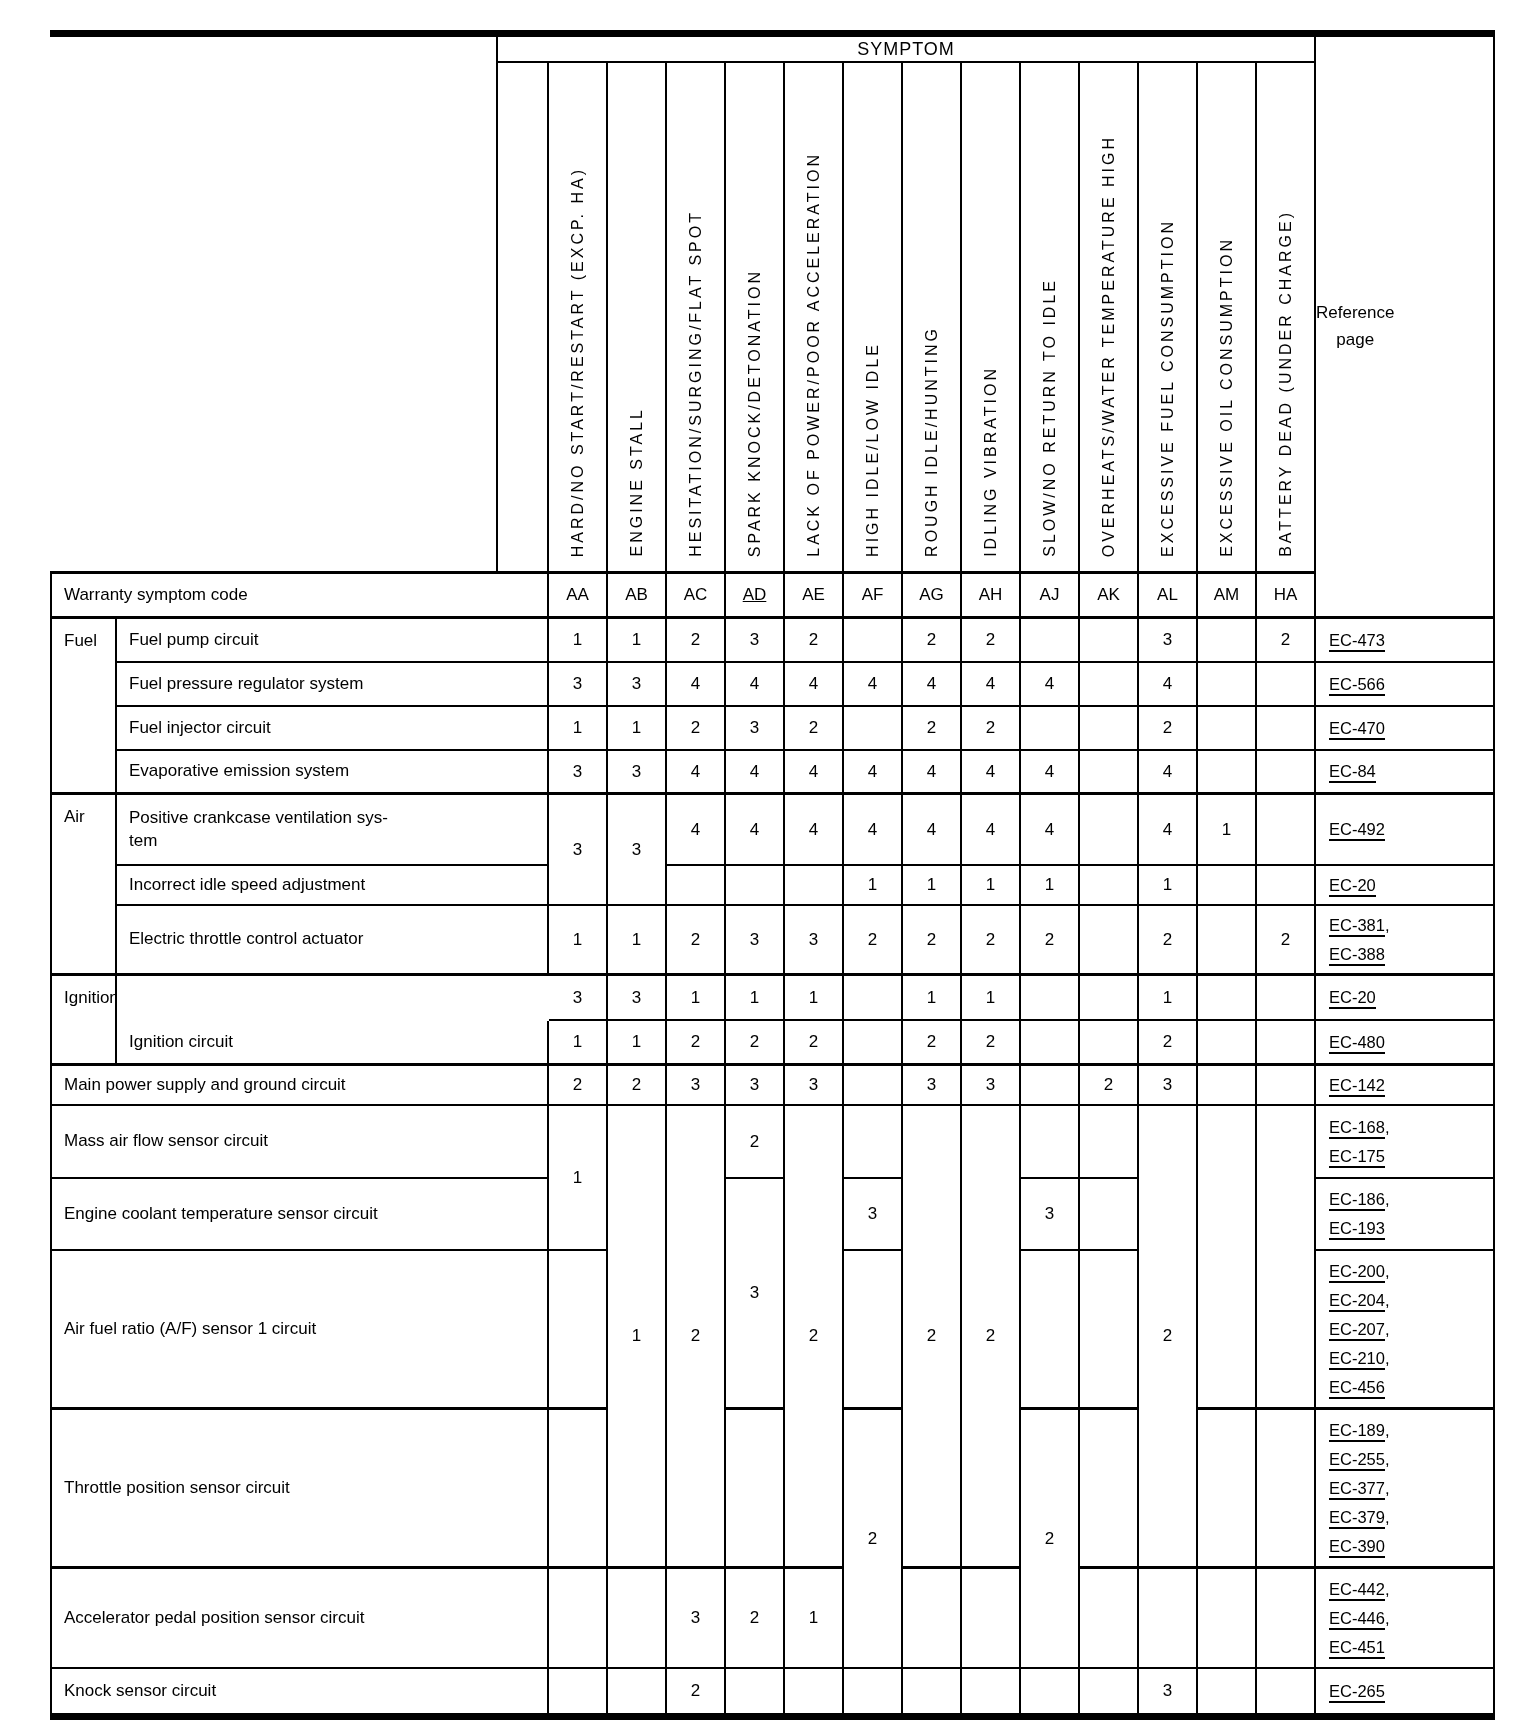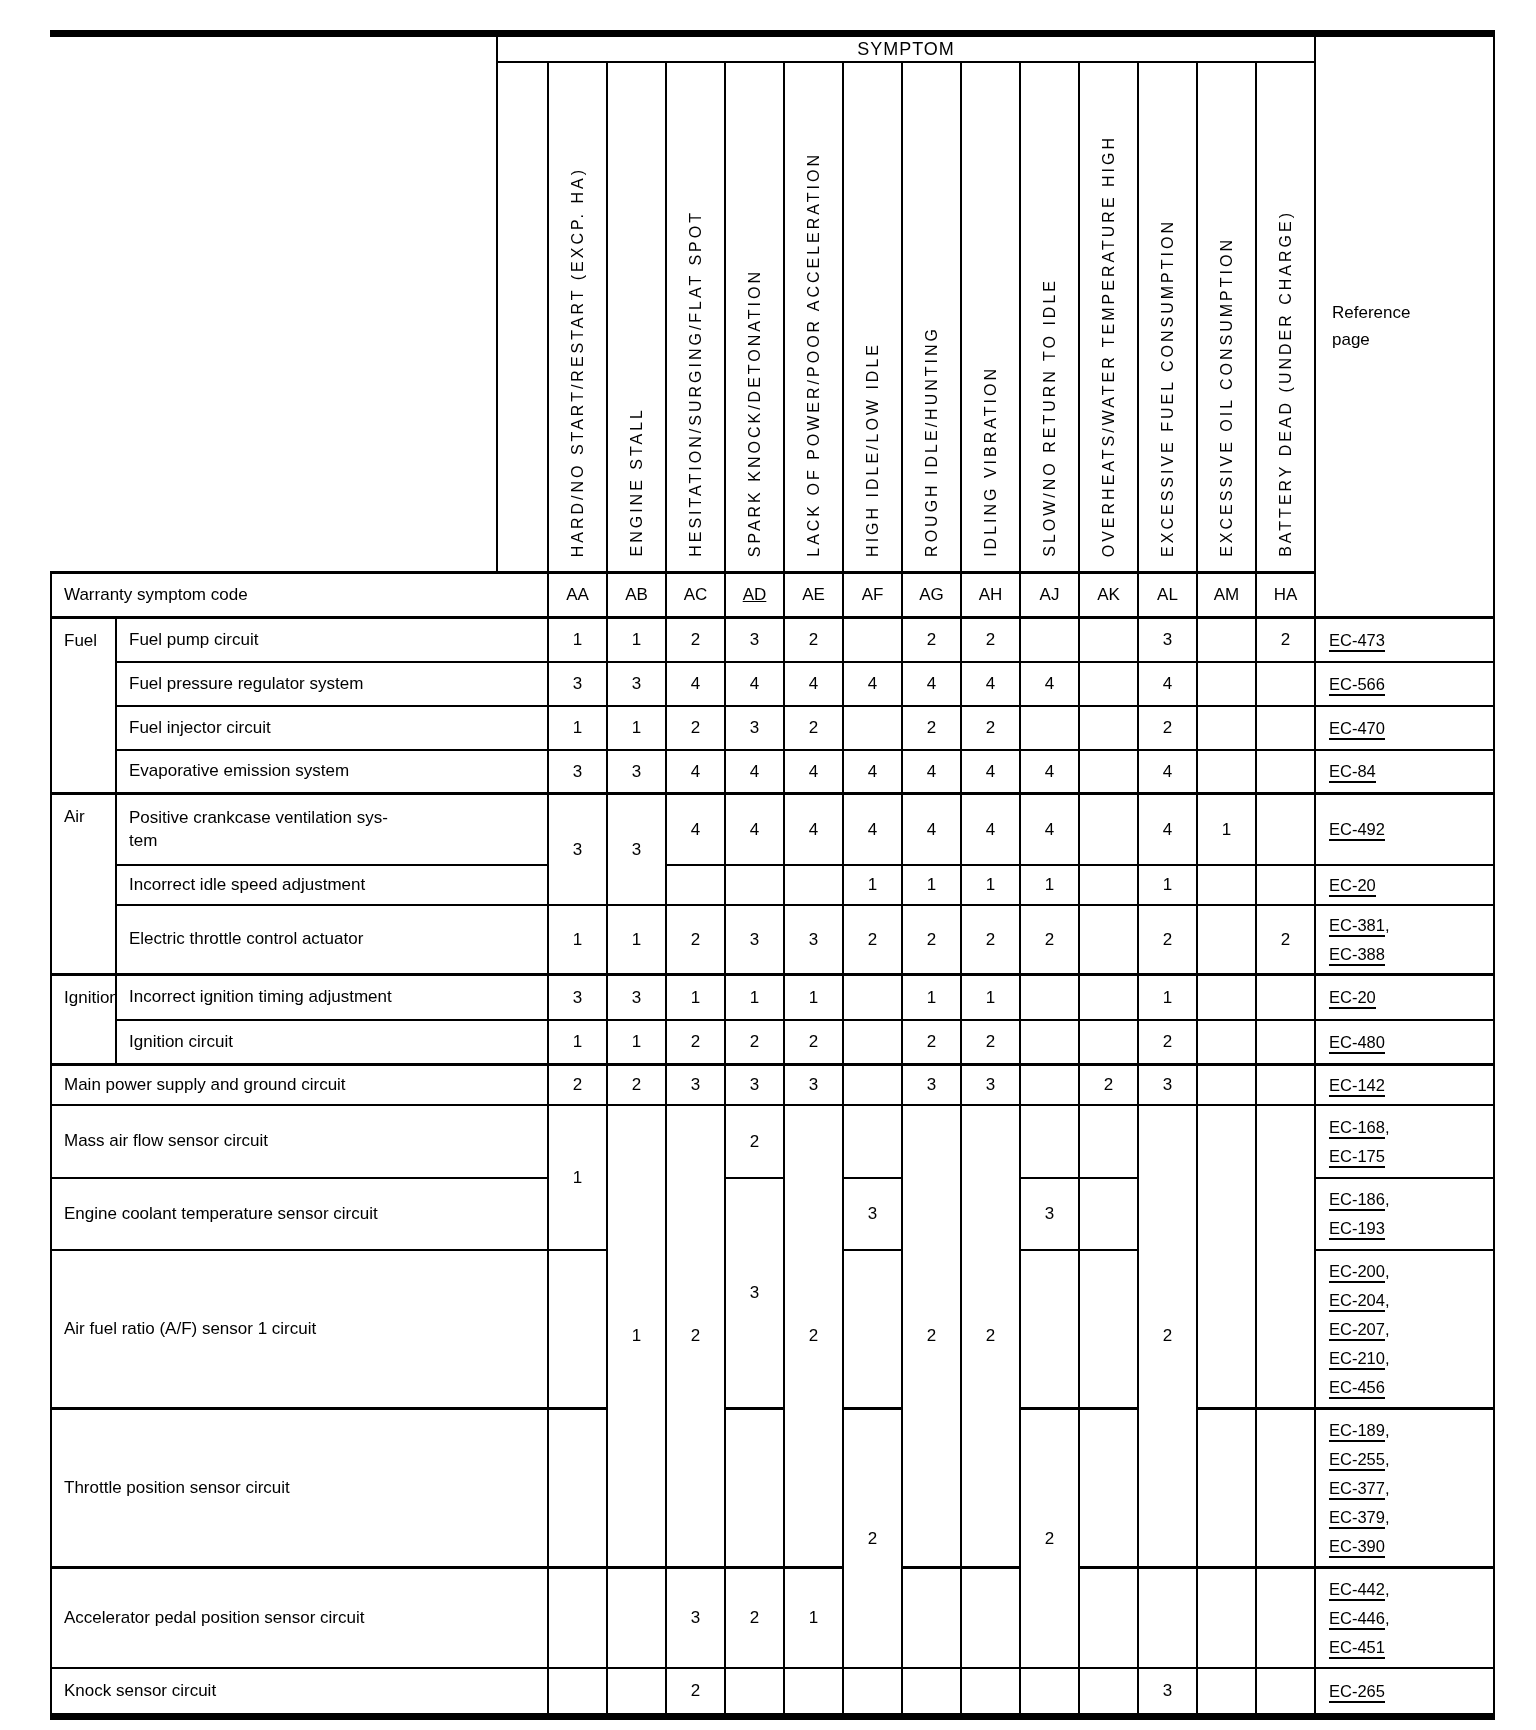--- a/index.html
+++ b/index.html
@@ -26,21 +26,21 @@
     justify-content:center;
     font-size:17px;
     overflow:hidden;
   }
   .nb{border-bottom:none;}
   .nr{border-right:none;}
   .bl{border-left:2px solid #000;}
   .tb{border-bottom-width:3px;}
   .b0{border-bottom:none;}
   .sym-head{font-size:18px;letter-spacing:1px;}
-  .ref-head{justify-content:flex-start;padding-left:16px;text-align:left;line-height:1.55;white-space:pre-line;}
+  .ref-head{justify-content:flex-start;text-align:center;line-height:1.55;white-space:pre-line;}
   .vcell{align-items:flex-end;justify-content:center;}
   .vtext{
     writing-mode:vertical-rl;
     transform:rotate(180deg);
     white-space:nowrap;
     font-size:16px;
     letter-spacing:3px;
     margin-bottom:14px;
   }
   .code{font-size:17px;}
@@ -118,21 +118,20 @@
     <div class="cell bl lab group tb" style="grid-area: 8 / 1 / span 3;">Air</div>
     <div class="cell bl lab group tb" style="grid-area: 11 / 1 / span 2;">Ignition</div>
     <div class="cell lab" style="grid-area: 4 / 2 / auto / span 2;">Fuel pump circuit</div>
     <div class="cell lab" style="grid-area: 5 / 2 / auto / span 2;">Fuel pressure regulator system</div>
     <div class="cell lab tb" style="grid-area: 7 / 2 / auto / span 2;">Evaporative emission system</div>
     <div class="cell lab" style="grid-area: 6 / 2 / auto / span 2;">Fuel injector circuit</div>
     <div class="cell lab" style="grid-area: 8 / 2 / auto / span 2;">Positive crankcase ventilation sys-
 tem</div>
     <div class="cell lab" style="grid-area: 9 / 2 / auto / span 2; text-align: center;">Incorrect idle speed adjustment</div>
     <div class="cell lab tb" style="grid-area: 10 / 2 / auto / span 2;">Electric throttle control actuator</div>
-    <div class="cell lab" style="grid-area: 11 / 2 / auto / span 2;">Incorrect ignition timing adjustment</div>
     <div class="cell lab tb" style="grid-area: 12 / 2 / auto / span 2;">Ignition circuit</div>
     <div class="cell bl lab" style="grid-area: 13 / 1 / auto / span 3;">Main power supply and ground circuit</div>
     <div class="cell bl lab" style="grid-area: 14 / 1 / auto / span 3;">Mass air flow sensor circuit</div>
     <div class="cell bl lab" style="grid-area: 15 / 1 / auto / span 3;">Engine coolant temperature sensor circuit</div>
     <div class="cell bl lab tb" style="grid-area: 16 / 1 / auto / span 3;">Air fuel ratio (A/F) sensor 1 circuit</div>
     <div class="cell bl lab" style="grid-area: 18 / 1 / auto / span 3;">Accelerator pedal position sensor circuit</div>
     <div class="cell bl lab tb" style="grid-area: 17 / 1 / auto / span 3;">Throttle position sensor circuit</div>
     <div class="cell bl lab b0" style="grid-area: 19 / 1 / auto / span 3;">Knock sensor circuit</div>
     <div class="cell val" style="grid-area: 4 / 4;">1</div>
     <div class="cell val" style="grid-area: 5 / 4;">3</div>

